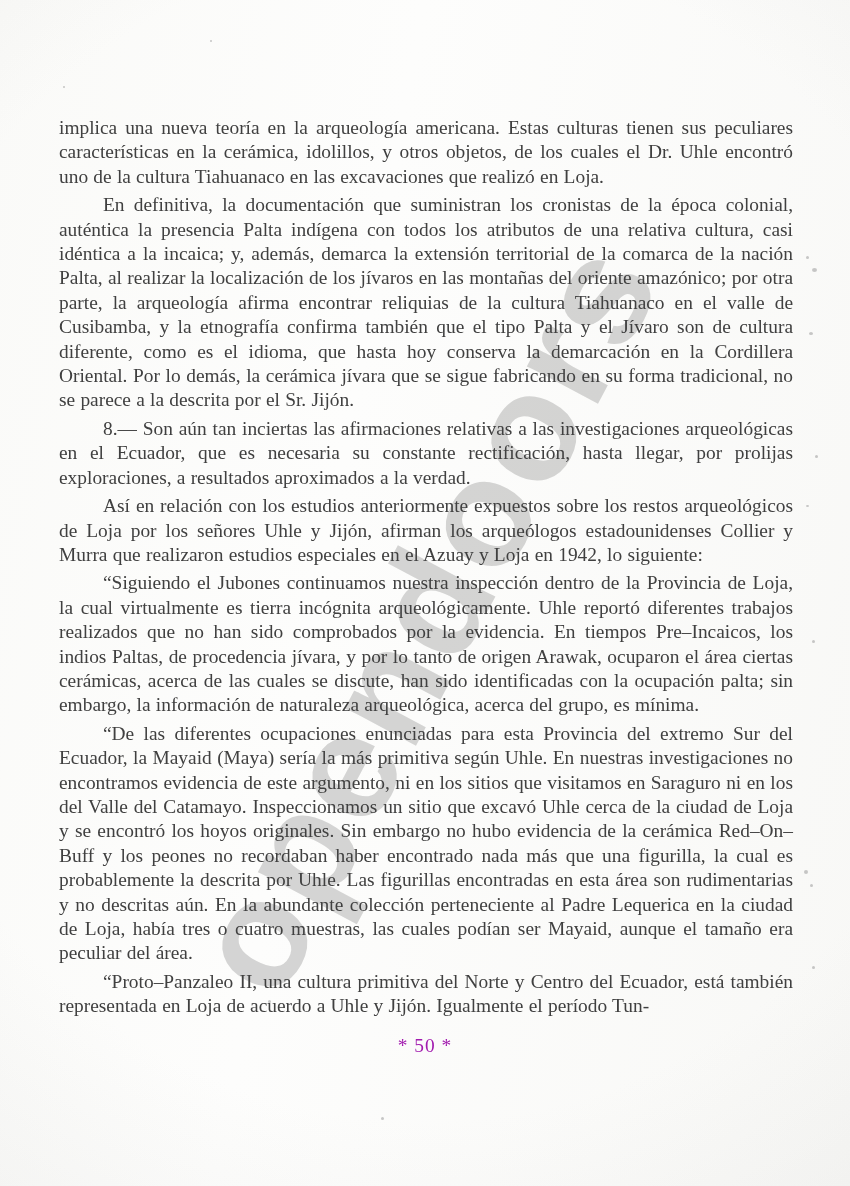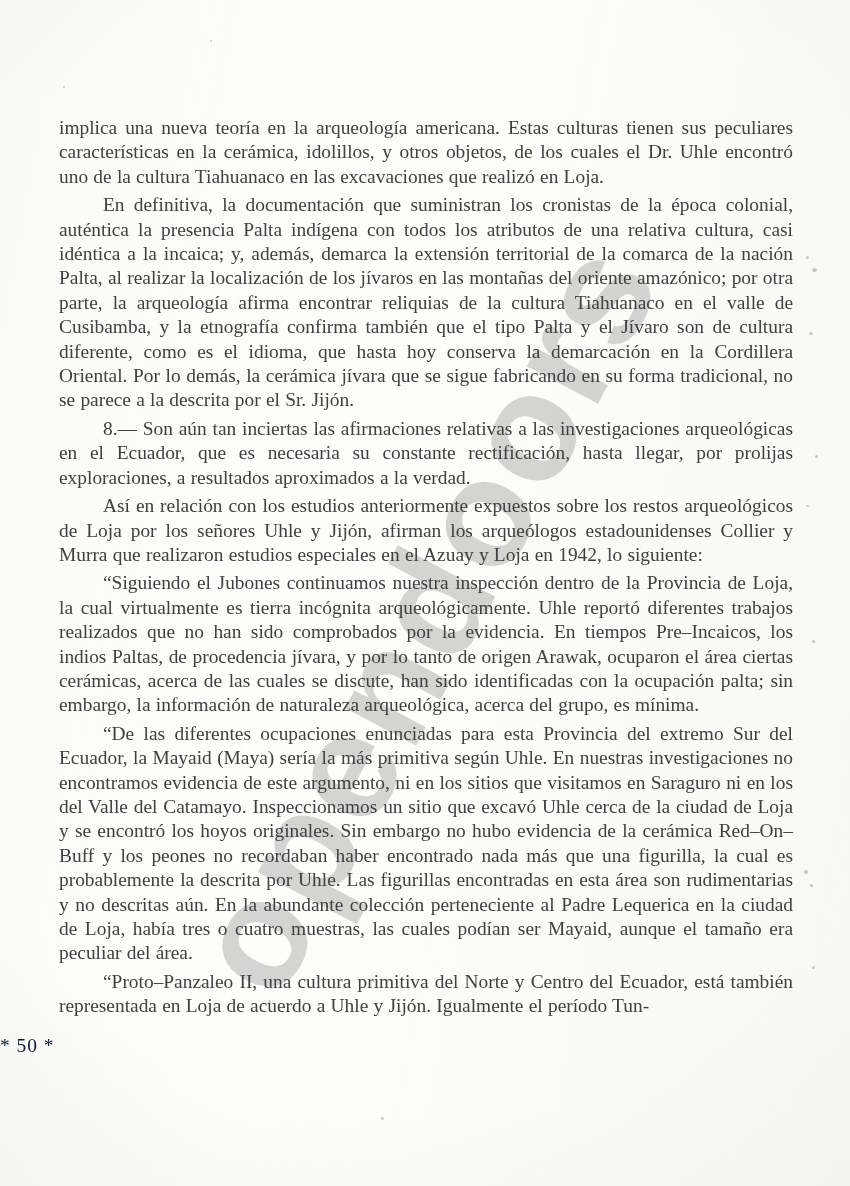--- a/index.html
+++ b/index.html
@@ -59,23 +59,23 @@
     position: relative;
     z-index: 2;
   }
   p.para.noindent { text-indent: 0; }
   p.para b { font-weight: 400; }
   #page-number {
     position: absolute;
     left: 0;
     right: 0;
     top: 1035px;
-    text-align: left;
+    text-align: center;
     font-size: 19.4px;
-    color: #0f172a;
+    color: #a21caf;
     letter-spacing: 1px;
     z-index: 2;
   }
   
   .speckle {
     position: absolute;
     background: #9a9a9a;
     border-radius: 50%;
     opacity: 0.55;
     pointer-events: none;

